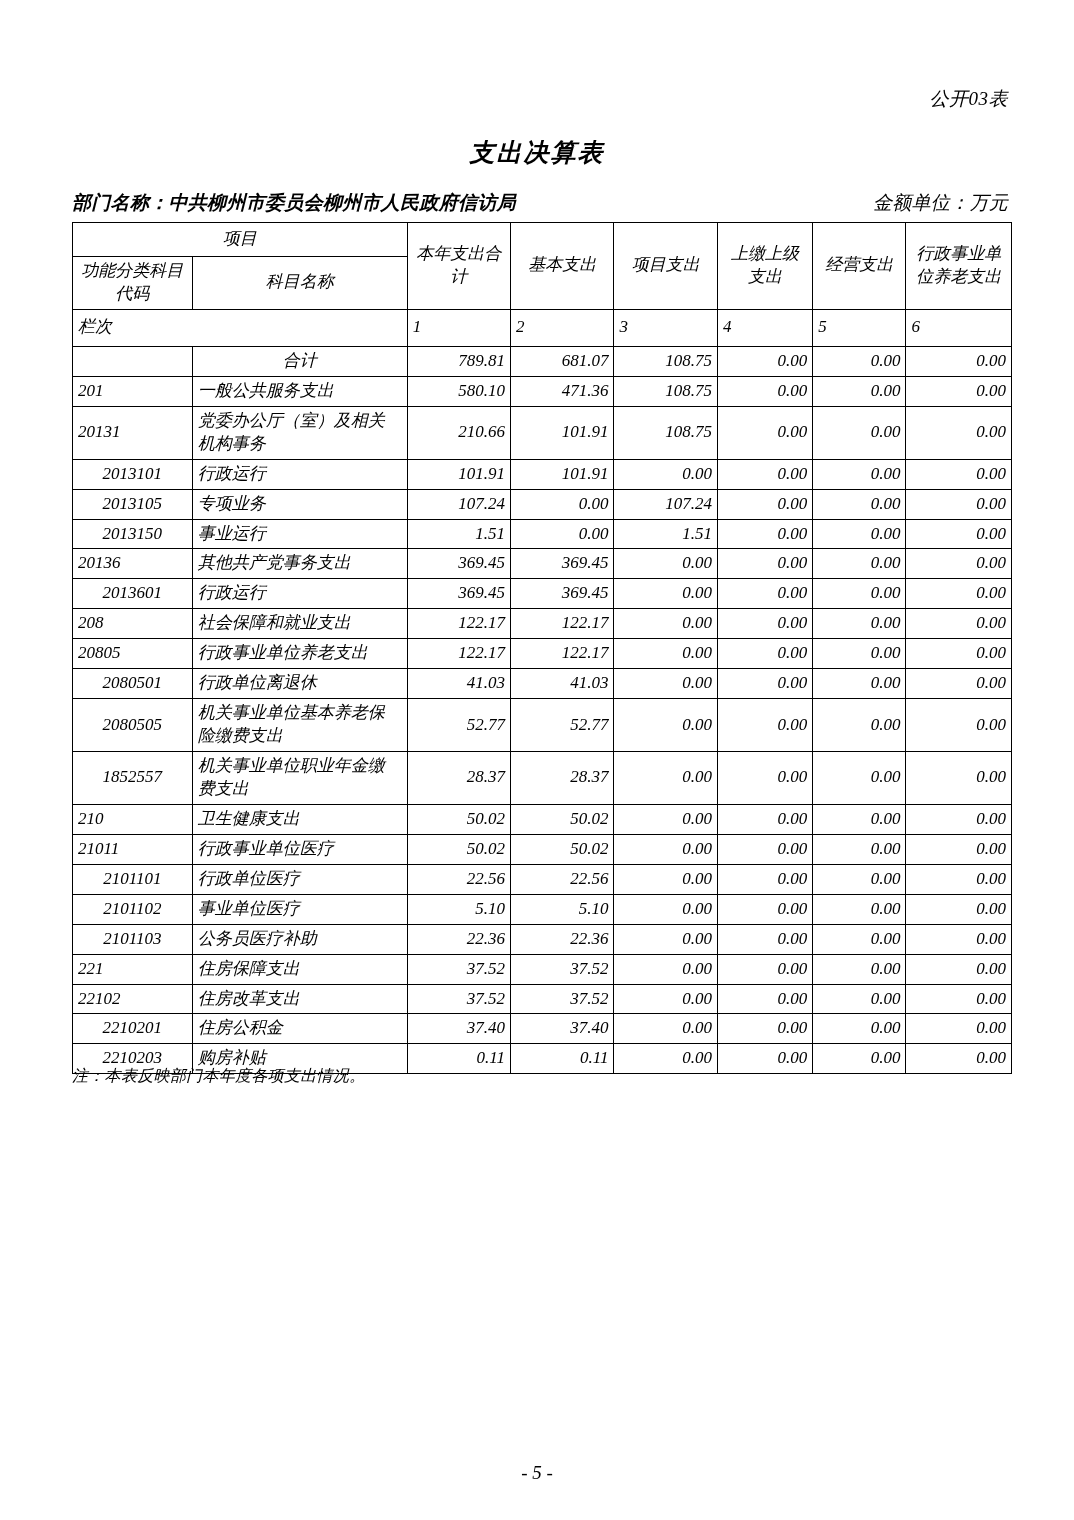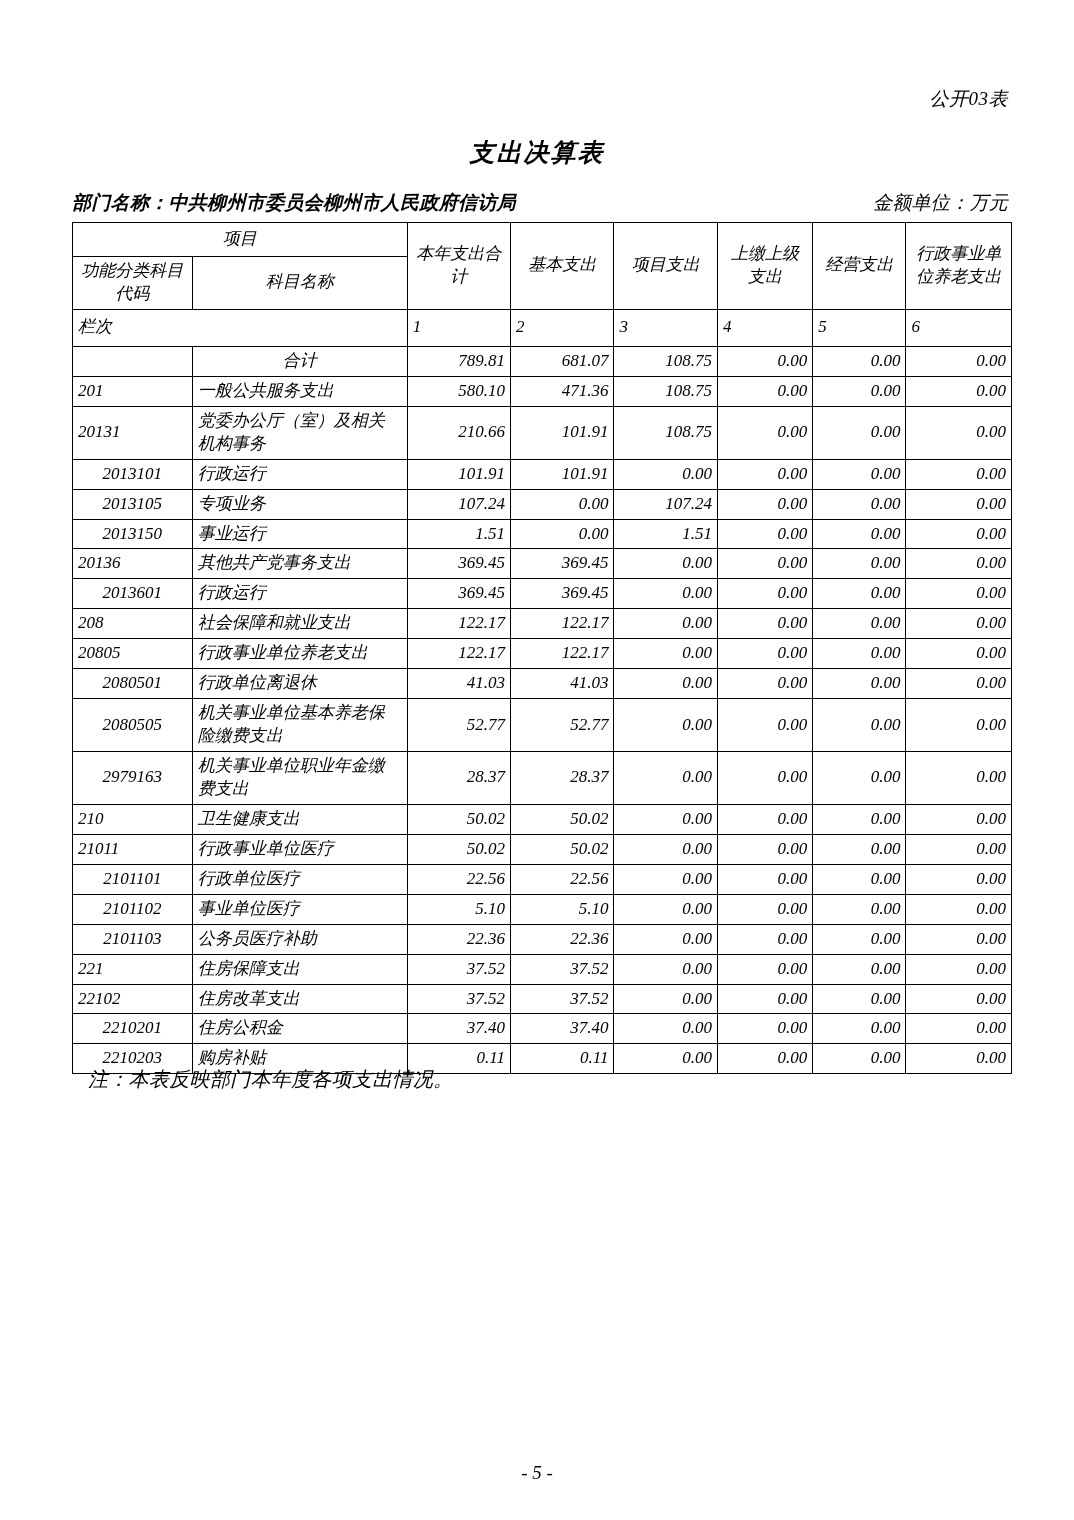--- a/index.html
+++ b/index.html
@@ -85,22 +85,22 @@
   .ind0 { padding-left: 8px; }
   .ind1 { padding-left: 22px; }
   .ind2 { padding-left: 36px; }
   .code-ind0 { text-align: left; padding-left: 14px; }
   .code-ind1 { text-align: left; padding-left: 32px; }
   .code-ind2 { text-align: center; padding-left: 52px; }
   .wrap-name { line-height: 1.4; }
   .note {
     position: absolute;
     top: 1066px;
-    left: 88px;
-    font-size: 20px;
+    left: 72px;
+    font-size: 16px;
     letter-spacing: 0.3px;
   }
   .page-num {
     position: absolute;
     bottom: 36px;
     left: 0;
     width: 100%;
     text-align: center;
     font-size: 19px;
   }
@@ -270,21 +270,21 @@
           <td class="c-code code-ind2">2080505</td>
           <td class="c-name wrap-name ind2">机关事业单位基本养老保险缴费支出</td>
           <td class="c-num">52.77</td>
           <td class="c-num">52.77</td>
           <td class="c-num">0.00</td>
           <td class="c-num4">0.00</td>
           <td class="c-num5">0.00</td>
           <td class="c-num6">0.00</td>
         </tr>
         <tr>
-          <td class="c-code code-ind2">2979163</td>
+          <td class="c-code code-ind2">1852557</td>
           <td class="c-name wrap-name ind2">机关事业单位职业年金缴费支出</td>
           <td class="c-num">28.37</td>
           <td class="c-num">28.37</td>
           <td class="c-num">0.00</td>
           <td class="c-num4">0.00</td>
           <td class="c-num5">0.00</td>
           <td class="c-num6">0.00</td>
         </tr>
         <tr>
           <td class="c-code code-ind0">210</td>

